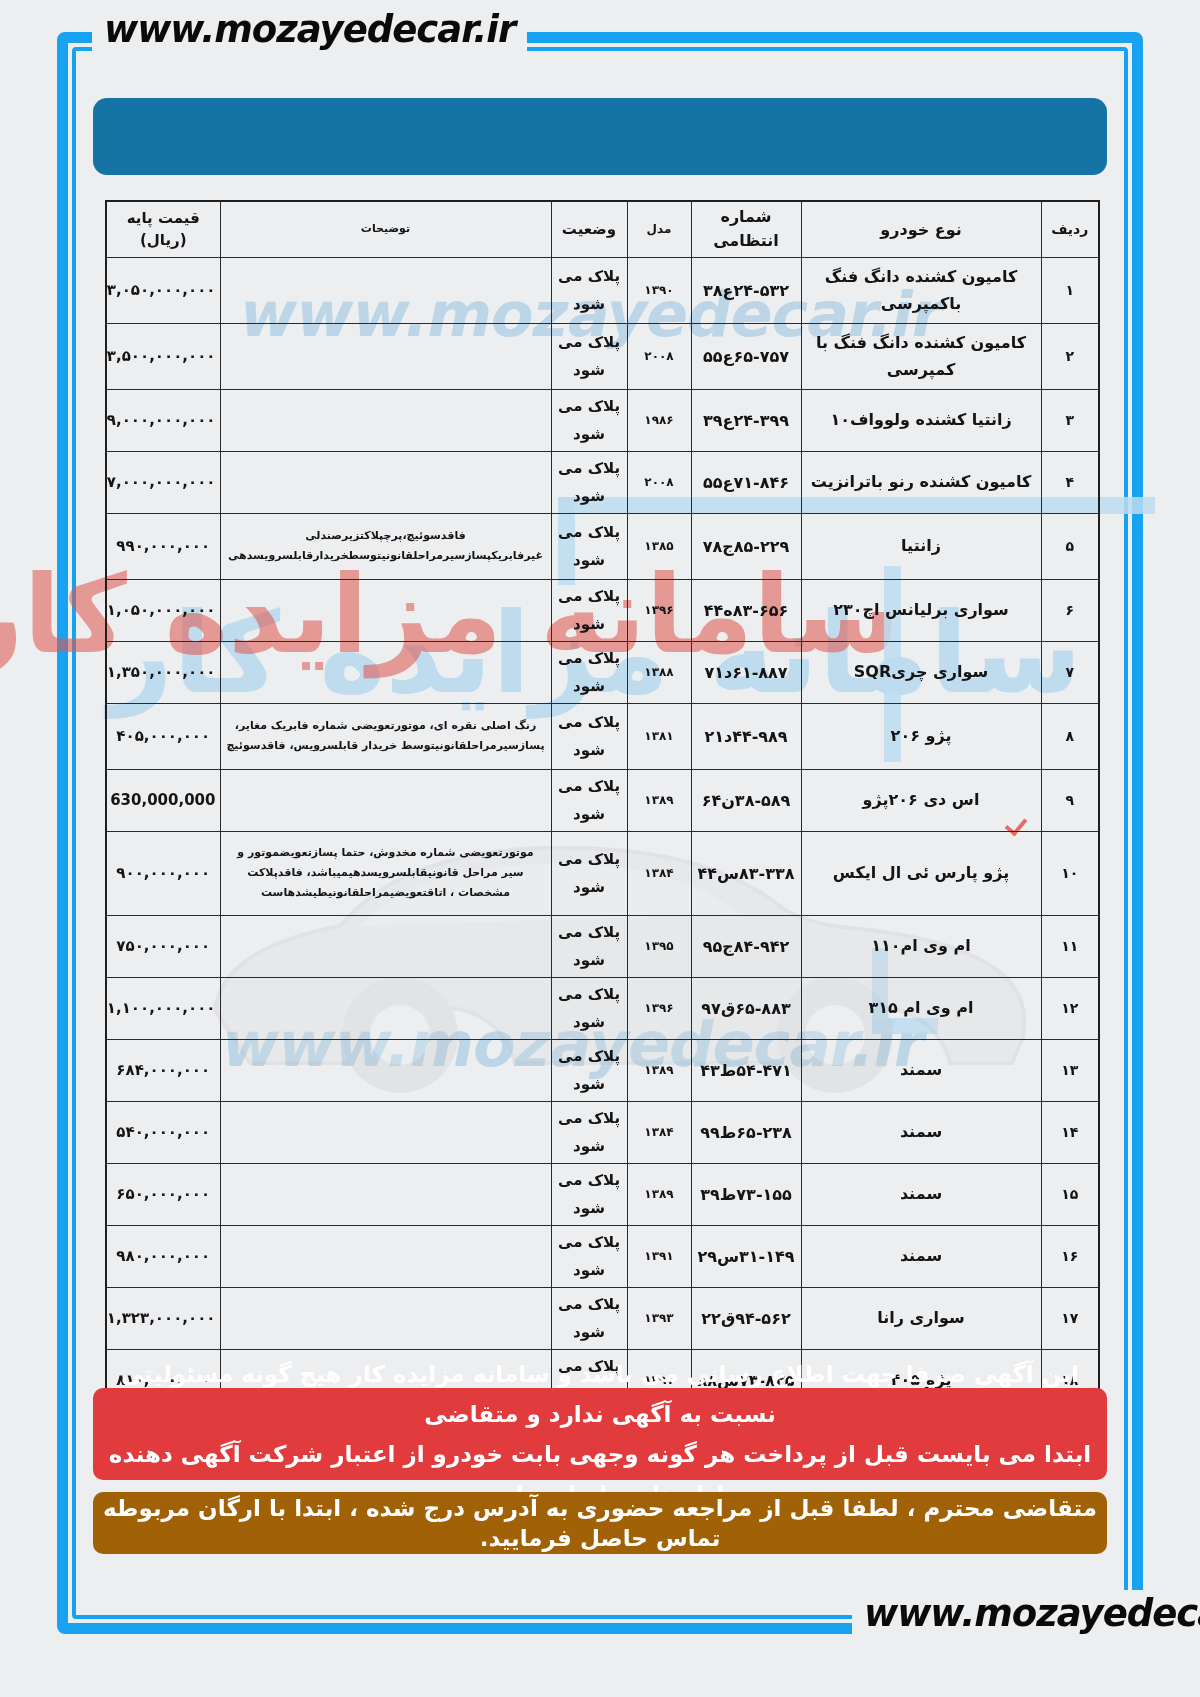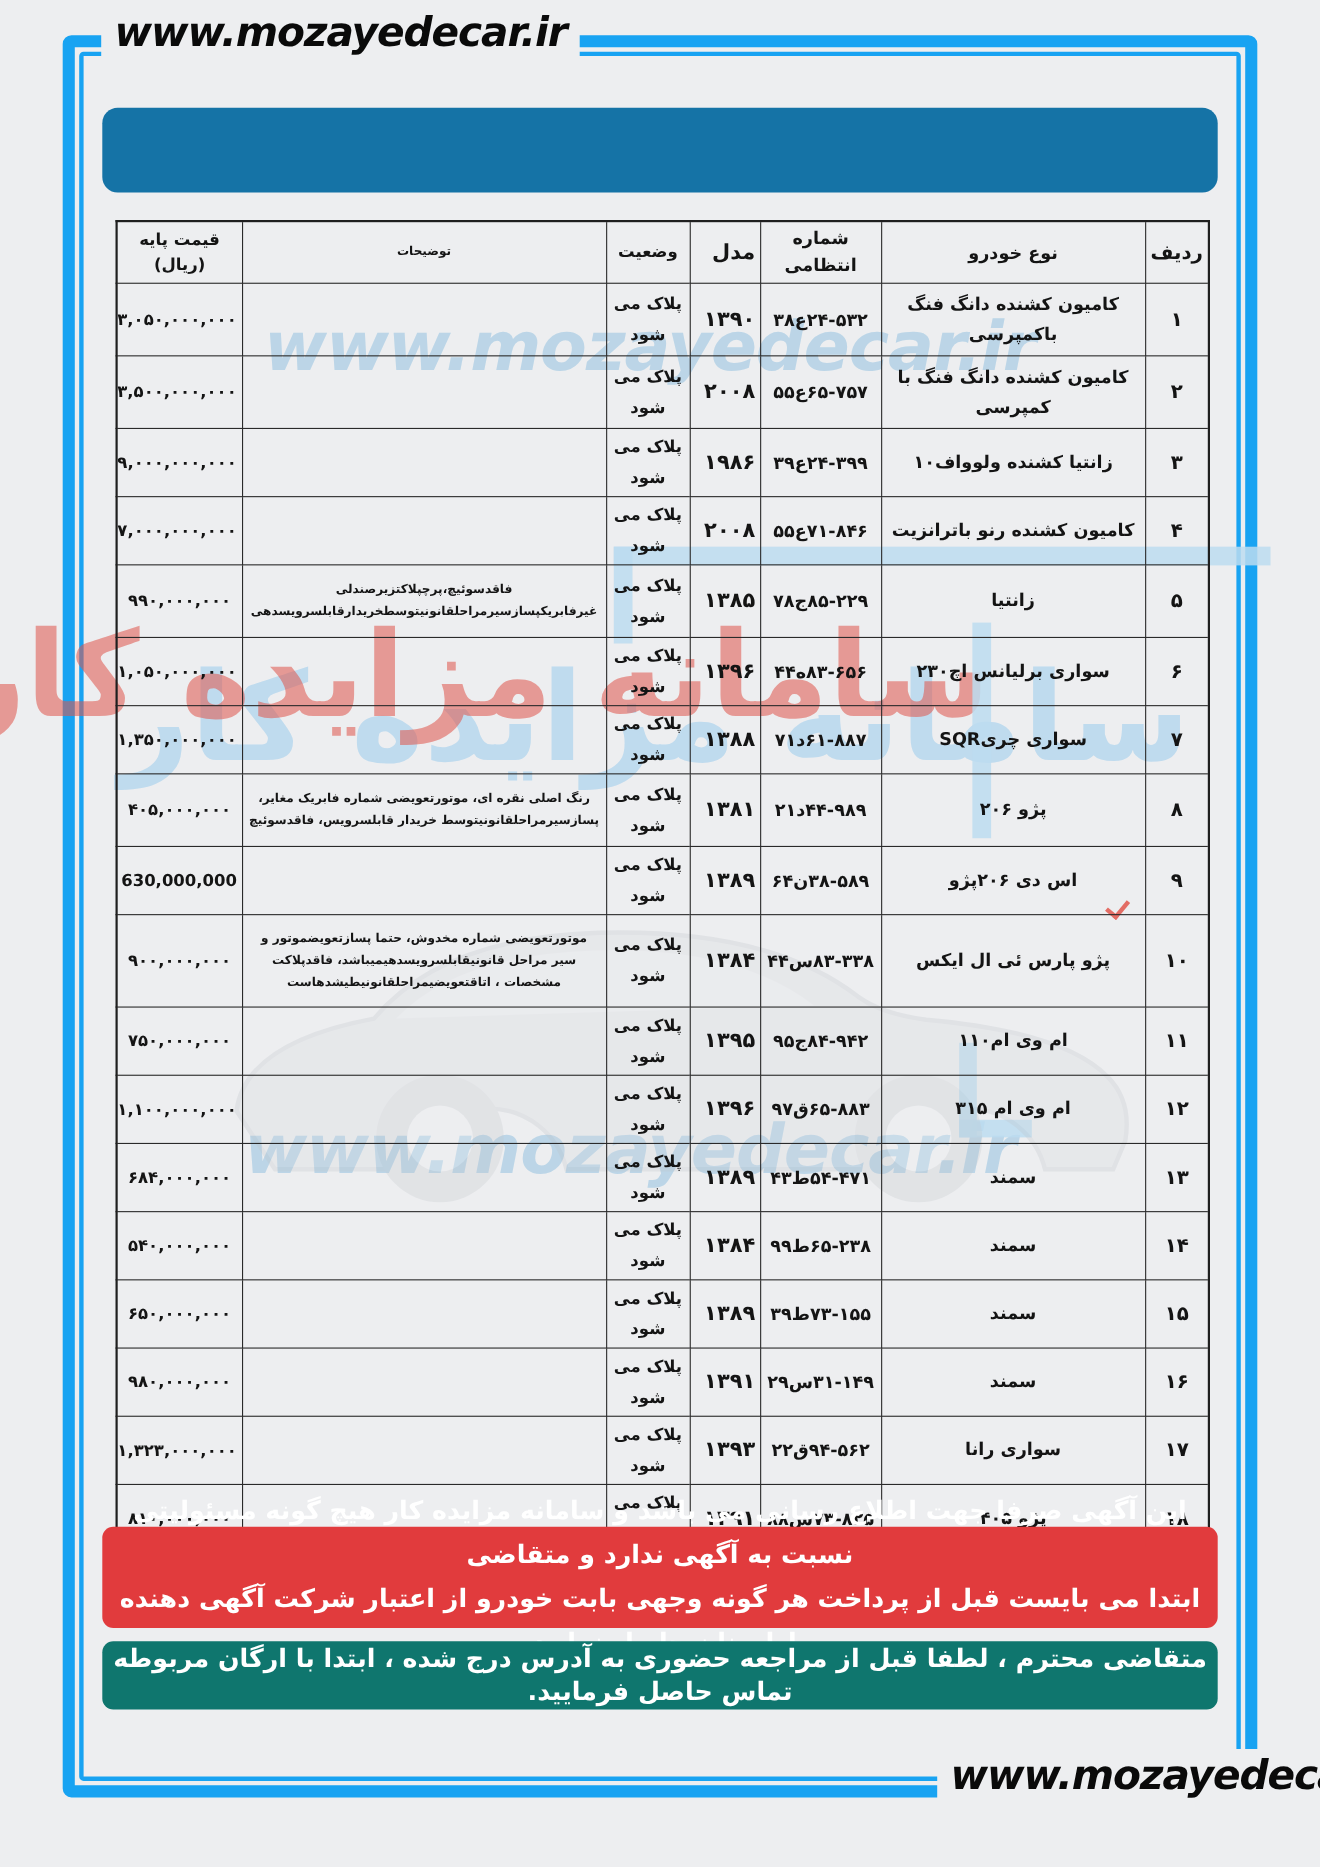--- a/index.html
+++ b/index.html
@@ -56,35 +56,35 @@
     border:1px solid #2a2a2a;vertical-align:middle;text-align:center;
     color:#141414;font-weight:bold;padding:2px 4px;box-sizing:border-box;
     overflow:hidden;
   }
   thead tr{height:56px;}
   th{font-size:17px;line-height:1.5;}
   tbody tr{height:55px;}
   tbody tr:nth-child(1),tbody tr:nth-child(2),
   tbody tr:nth-child(5),tbody tr:nth-child(8){height:66px;}
   tbody tr:nth-child(10){height:84px;}
-  .col-no{width:58px;font-size:18px;}
+  .col-no{width:58px;font-size:14px;}
   .col-type{width:240px;font-size:16px;line-height:1.7;}
   .col-plate{width:110px;font-size:16px;text-align:center;}
-  .col-model{width:64px;font-size:19px;text-align:right;}
+  .col-model{width:64px;font-size:12px;}
   .col-status{width:76px;font-size:15px;line-height:1.9;margin-top:30px;}
   .col-desc{width:331px;font-size:11px;line-height:1.8;overflow-wrap:anywhere;}
   .col-price{width:114px;font-size:15px;}
   
   .notice{
     position:absolute;left:93px;width:1014px;z-index:3;border-radius:10px;
     color:#fff;font-weight:bold;text-align:center;direction:rtl;
     display:flex;flex-direction:column;justify-content:center;box-sizing:border-box;
   }
   .notice.red{top:1388px;height:92px;background:#e13b3d;font-size:23px;line-height:40px;}
-  .notice.blue{top:1492px;height:62px;background:#0f766e;font-size:23px;line-height:30px;}
+  .notice.blue{top:1492px;height:62px;background:#a16207;font-size:23px;line-height:30px;}
 </style>
 </head>
 <body>
 
 <div class="frame-outer"></div>
 <div class="frame-inner"></div>
 
 <div class="wm wm-url first">www.mozayedecar.ir</div>
 <div class="wm wm-samaneh blue">سامانه مزایده کار</div>
 <div class="wm wm-samaneh red">سامانه مزایده کار</div>

